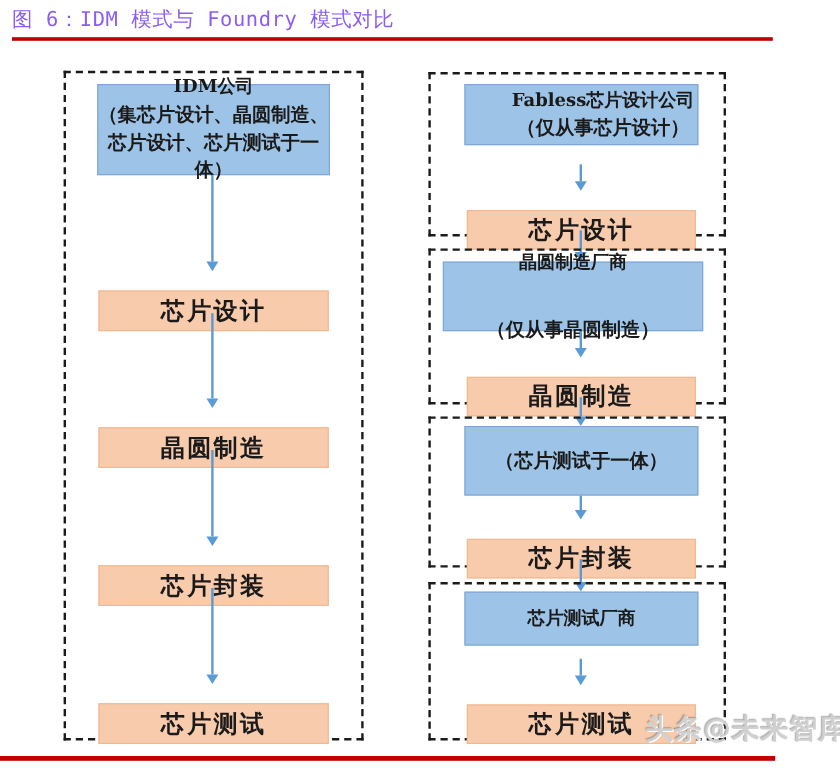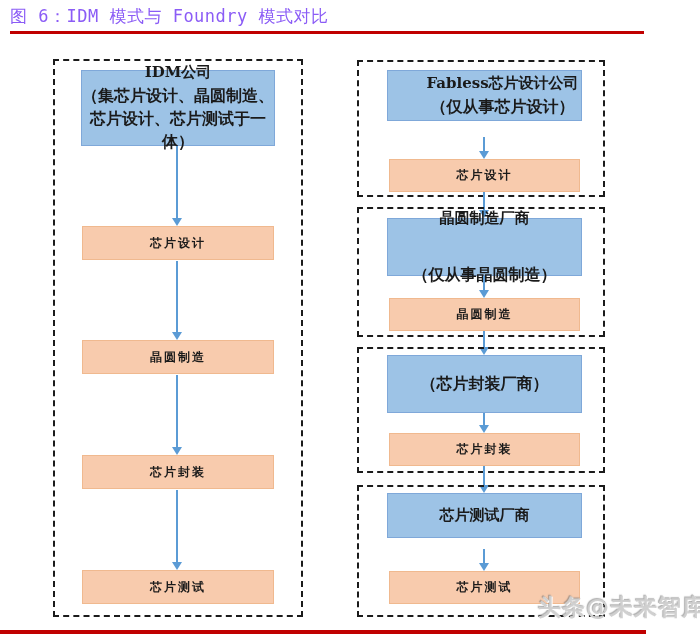--- a/index.html
+++ b/index.html
@@ -30,21 +30,21 @@
     position:absolute; background:var(--blue,#9DC3E6);
     border:1px solid #7FA8D9; display:flex; flex-direction:column;
     align-items:center; justify-content:center; text-align:center;
   }
   .company-title { font-weight:bold; font-size:15px; line-height:1.45; }
   .company-sub   { font-size:16px; line-height:1.45; font-weight:bold; }
   .step-box {
     position:absolute; background:var(--orange,#F8CBAD);
     border:1px solid #F0B98F; display:flex; align-items:center;
     justify-content:center; text-align:center;
-    font-weight:bold; font-size:12px; letter-spacing:2px;
+    font-weight:bold; font-size:20px; letter-spacing:2px;margin-top:16px;
   }
   .arrow {
     position:absolute; width:2px; background:var(--arrow,#5B9BD5);
   }
   .arrow::after {
     content:""; position:absolute; left:50%; transform:translateX(-50%);
     bottom:-8px; width:0; height:0;
     border:5px solid transparent; border-bottom:0;
     border-top:8px solid var(--arrow,#5B9BD5);
   }
@@ -89,32 +89,32 @@
   <div class="company-box" style="left:387px; top:70px; width:195px; height:51px;padding-left:36px;">
     <div class="company-title">Fabless芯片设计公司</div>
     <div class="company-sub">（仅从事芯片设计）</div>
   </div>
   <div class="arrow" style="left:483px; top:137px; height:14px;"></div>
   <div class="step-box" style="left:389px; top:159px; width:191px; height:33px;">芯片设计</div>
 
   <div class="arrow" style="left:483px; top:192px; height:18px;"></div>
 
   <div class="frame" style="left:357px; top:207px; width:248px; height:130px;"></div>
-  <div class="company-box" style="left:387px; top:218px; width:195px; height:58px;gap:33px;">
+  <div class="company-box" style="left:369px; top:218px; width:217px; height:58px;gap:33px;">
     <div class="company-title">晶圆制造厂商</div>
     <div class="company-sub">（仅从事晶圆制造）</div>
   </div>
   <div class="arrow" style="left:483px; top:276px; height:14px;"></div>
   <div class="step-box" style="left:389px; top:298px; width:191px; height:33px;">晶圆制造</div>
 
   <div class="arrow" style="left:483px; top:331px; height:16px;"></div>
 
   <div class="frame" style="left:357px; top:347px; width:248px; height:126px;"></div>
   <div class="company-box" style="left:387px; top:355px; width:195px; height:58px;">
-    <div class="company-sub">（芯片封装厂商）</div>
+    <div class="company-sub">（芯片测试于一体）</div>
   </div>
   <div class="arrow" style="left:483px; top:413px; height:12px;"></div>
   <div class="step-box" style="left:389px; top:433px; width:191px; height:33px;">芯片封装</div>
 
   <div class="arrow" style="left:483px; top:466px; height:19px;"></div>
 
   <div class="frame" style="left:357px; top:485px; width:248px; height:132px;"></div>
   <div class="company-box" style="left:387px; top:493px; width:195px; height:45px;">
     <div class="company-title">芯片测试厂商</div>
   </div>

